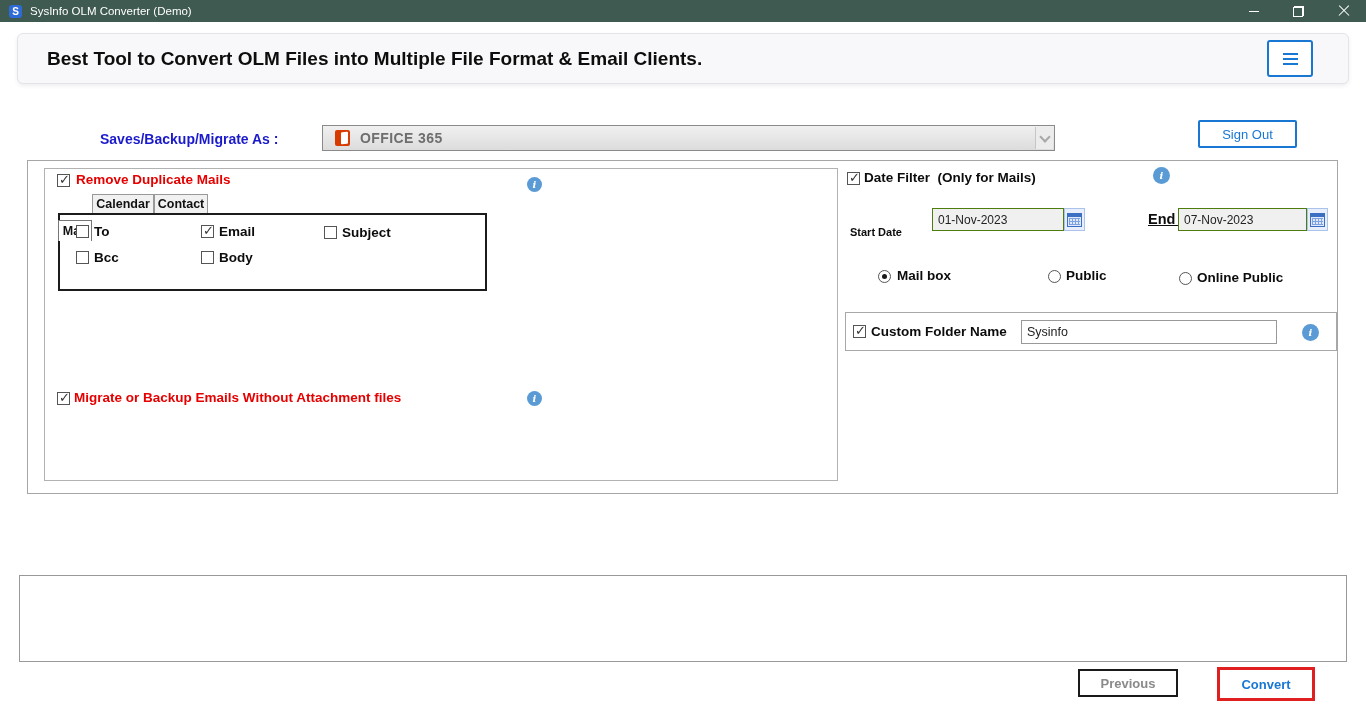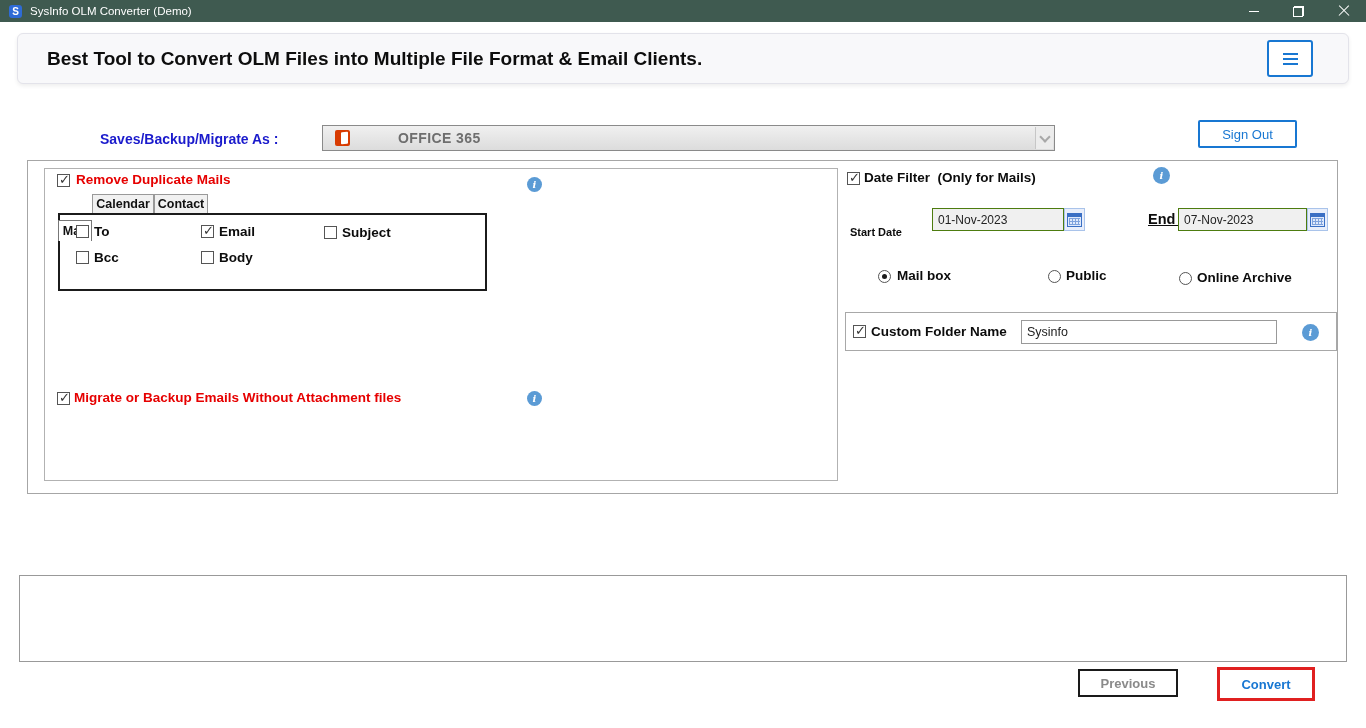--- a/index.html
+++ b/index.html
@@ -36,21 +36,21 @@
              box-shadow:0 -5px 0 var(--accent-blue,#1877d2),0 5px 0 var(--accent-blue,#1877d2);}
 
   
   .migrate-label{left:100px;top:131px;font-size:14px;font-weight:700;color:var(--label-blue,#1a1acc);}
   .dropdown{left:322px;top:125px;width:733px;height:26px;box-sizing:border-box;
             background:linear-gradient(#f0f0f0,#dcdcdc);border:1px solid #8a8a8a;
             display:flex;align-items:center;padding-left:12px;gap:10px;cursor:pointer;}
   .office-logo{width:15px;height:16px;background:var(--office-logo,#d83b01);border-radius:2px;position:relative;flex:0 0 auto;}
   .office-logo::after{content:"";position:absolute;right:2px;top:2px;bottom:2px;width:7px;background:#fff;
             border-radius:1px;transform:skewY(-6deg);}
-  .dropdown-text{color:#6e6e6e;font-weight:700;font-size:14px;letter-spacing:0.4px;margin-left:38px;}
+  .dropdown-text{color:#6e6e6e;font-weight:700;font-size:14px;letter-spacing:0.4px;}
   .dropdown-arrow-box{position:absolute;right:1px;top:1px;bottom:1px;width:17px;background:#ececec;
             border-left:1px solid #c6c6c6;display:flex;align-items:center;justify-content:center;}
   .chev{width:6px;height:6px;border-right:2px solid #a8a8a8;border-bottom:2px solid #a8a8a8;
         transform:rotate(45deg);margin-top:-3px;}
   .signout-btn{left:1198px;top:120px;width:99px;height:28px;background:#fff;box-sizing:border-box;
             border:2px solid var(--accent-blue,#1877d2);border-radius:2px;color:var(--accent-blue,#1877d2);
             font-size:13px;display:flex;align-items:center;justify-content:center;cursor:pointer;}
 
   
   .outer-panel{left:27px;top:160px;width:1311px;height:334px;border:1px solid #a6a6a6;box-sizing:border-box;}
@@ -181,21 +181,21 @@
   <input class="abs date-input" style="left: 1178px; top: 208px; width: 129px;" value="07-Nov-2023">
   <span class="abs cal-btn" style="left:1307px;top:208px;">
       <span class="cal-glyph"></span>
     </span>
 
   <span class="abs radio checked" style="left:878px;top:270px;"></span>
   <span class="abs opt-label" style="left:897px;top:268px;">Mail box</span>
   <span class="abs radio" style="left:1048px;top:270px;"></span>
   <span class="abs opt-label" style="left:1066px;top:268px;">Public</span>
   <span class="abs radio" style="left:1179px;top:272px;"></span>
-  <span class="abs opt-label" style="left:1197px;top:270px;">Online Archive</span>
+  <span class="abs opt-label" style="left:1197px;top:270px;">Online Public</span>
 
   <div class="abs custom-box"></div>
   <span class="abs cb checked" style="left:853px;top:325px;"></span>
   <span class="abs opt-label" style="left:871px;top:324px;">Custom Folder Name</span>
   <input class="abs text-input" style="left: 1021px; top: 320px; width: 256px;" value="Sysinfo">
   <span class="abs info-icon info-lg" style="left:1302px;top:324px;"></span>
 
   <div class="abs log-box"></div>
   <div class="abs prev-btn">Previous</div>
   <div class="abs convert-btn">Convert</div>

